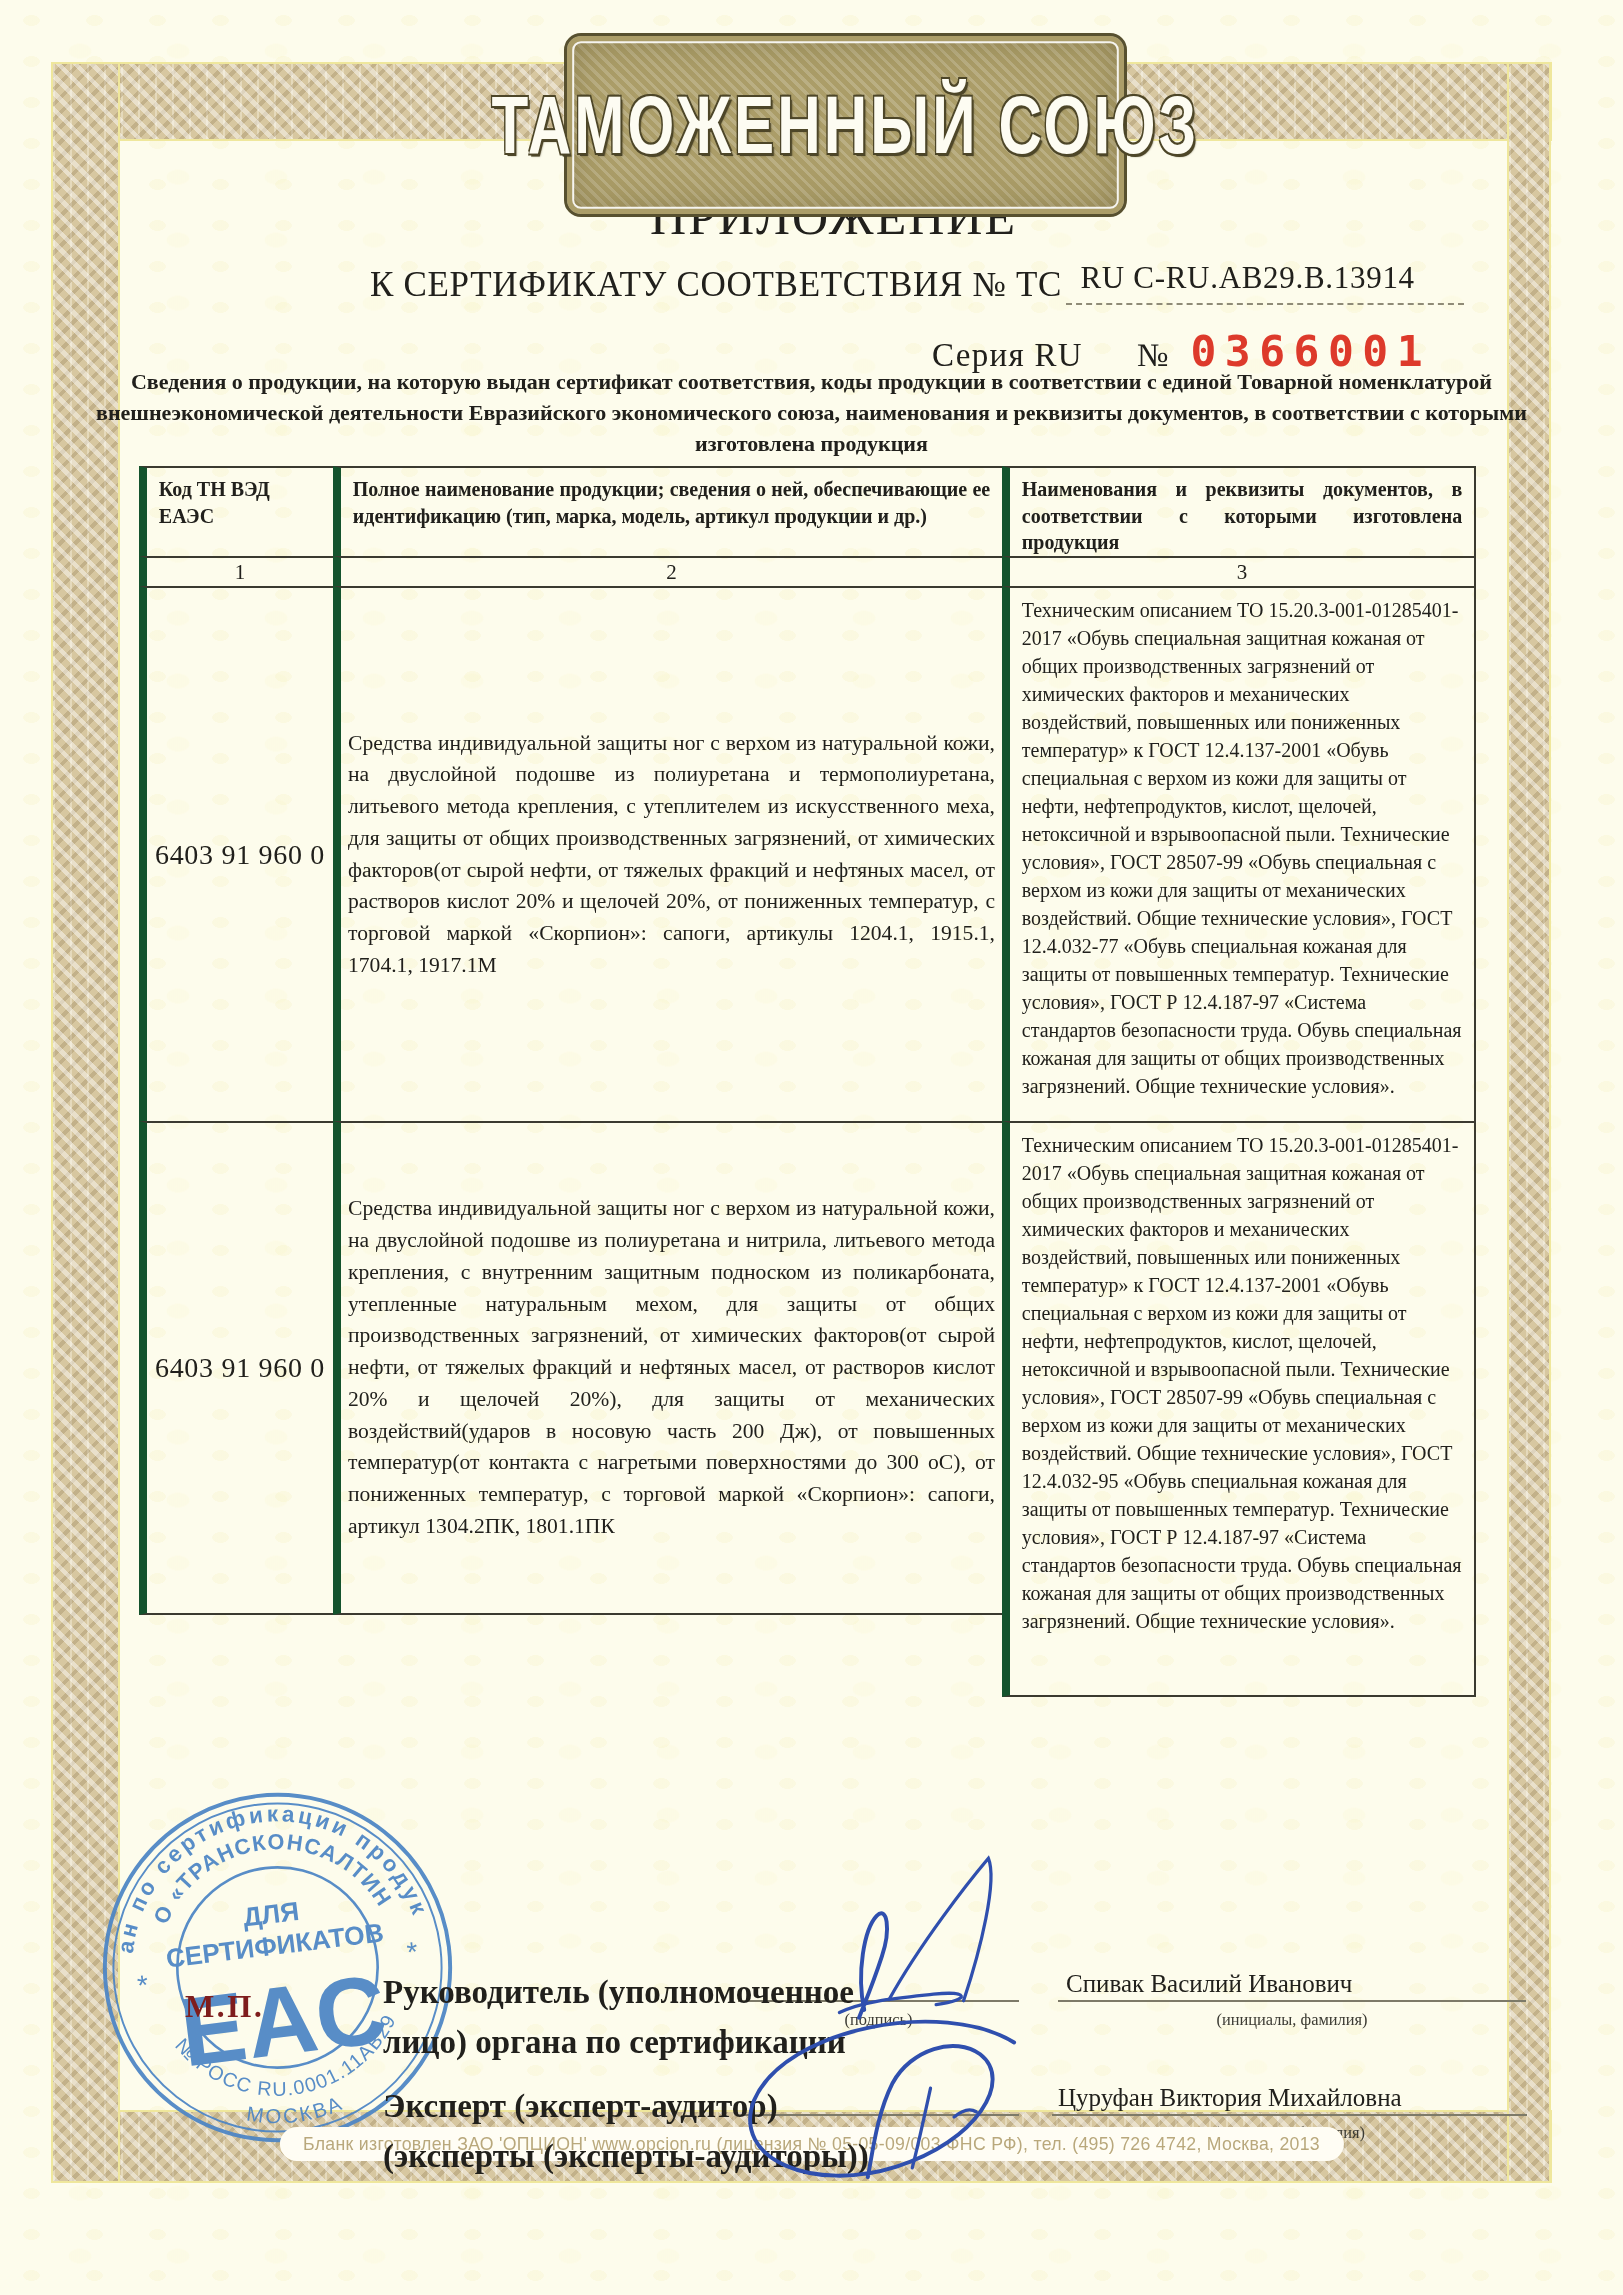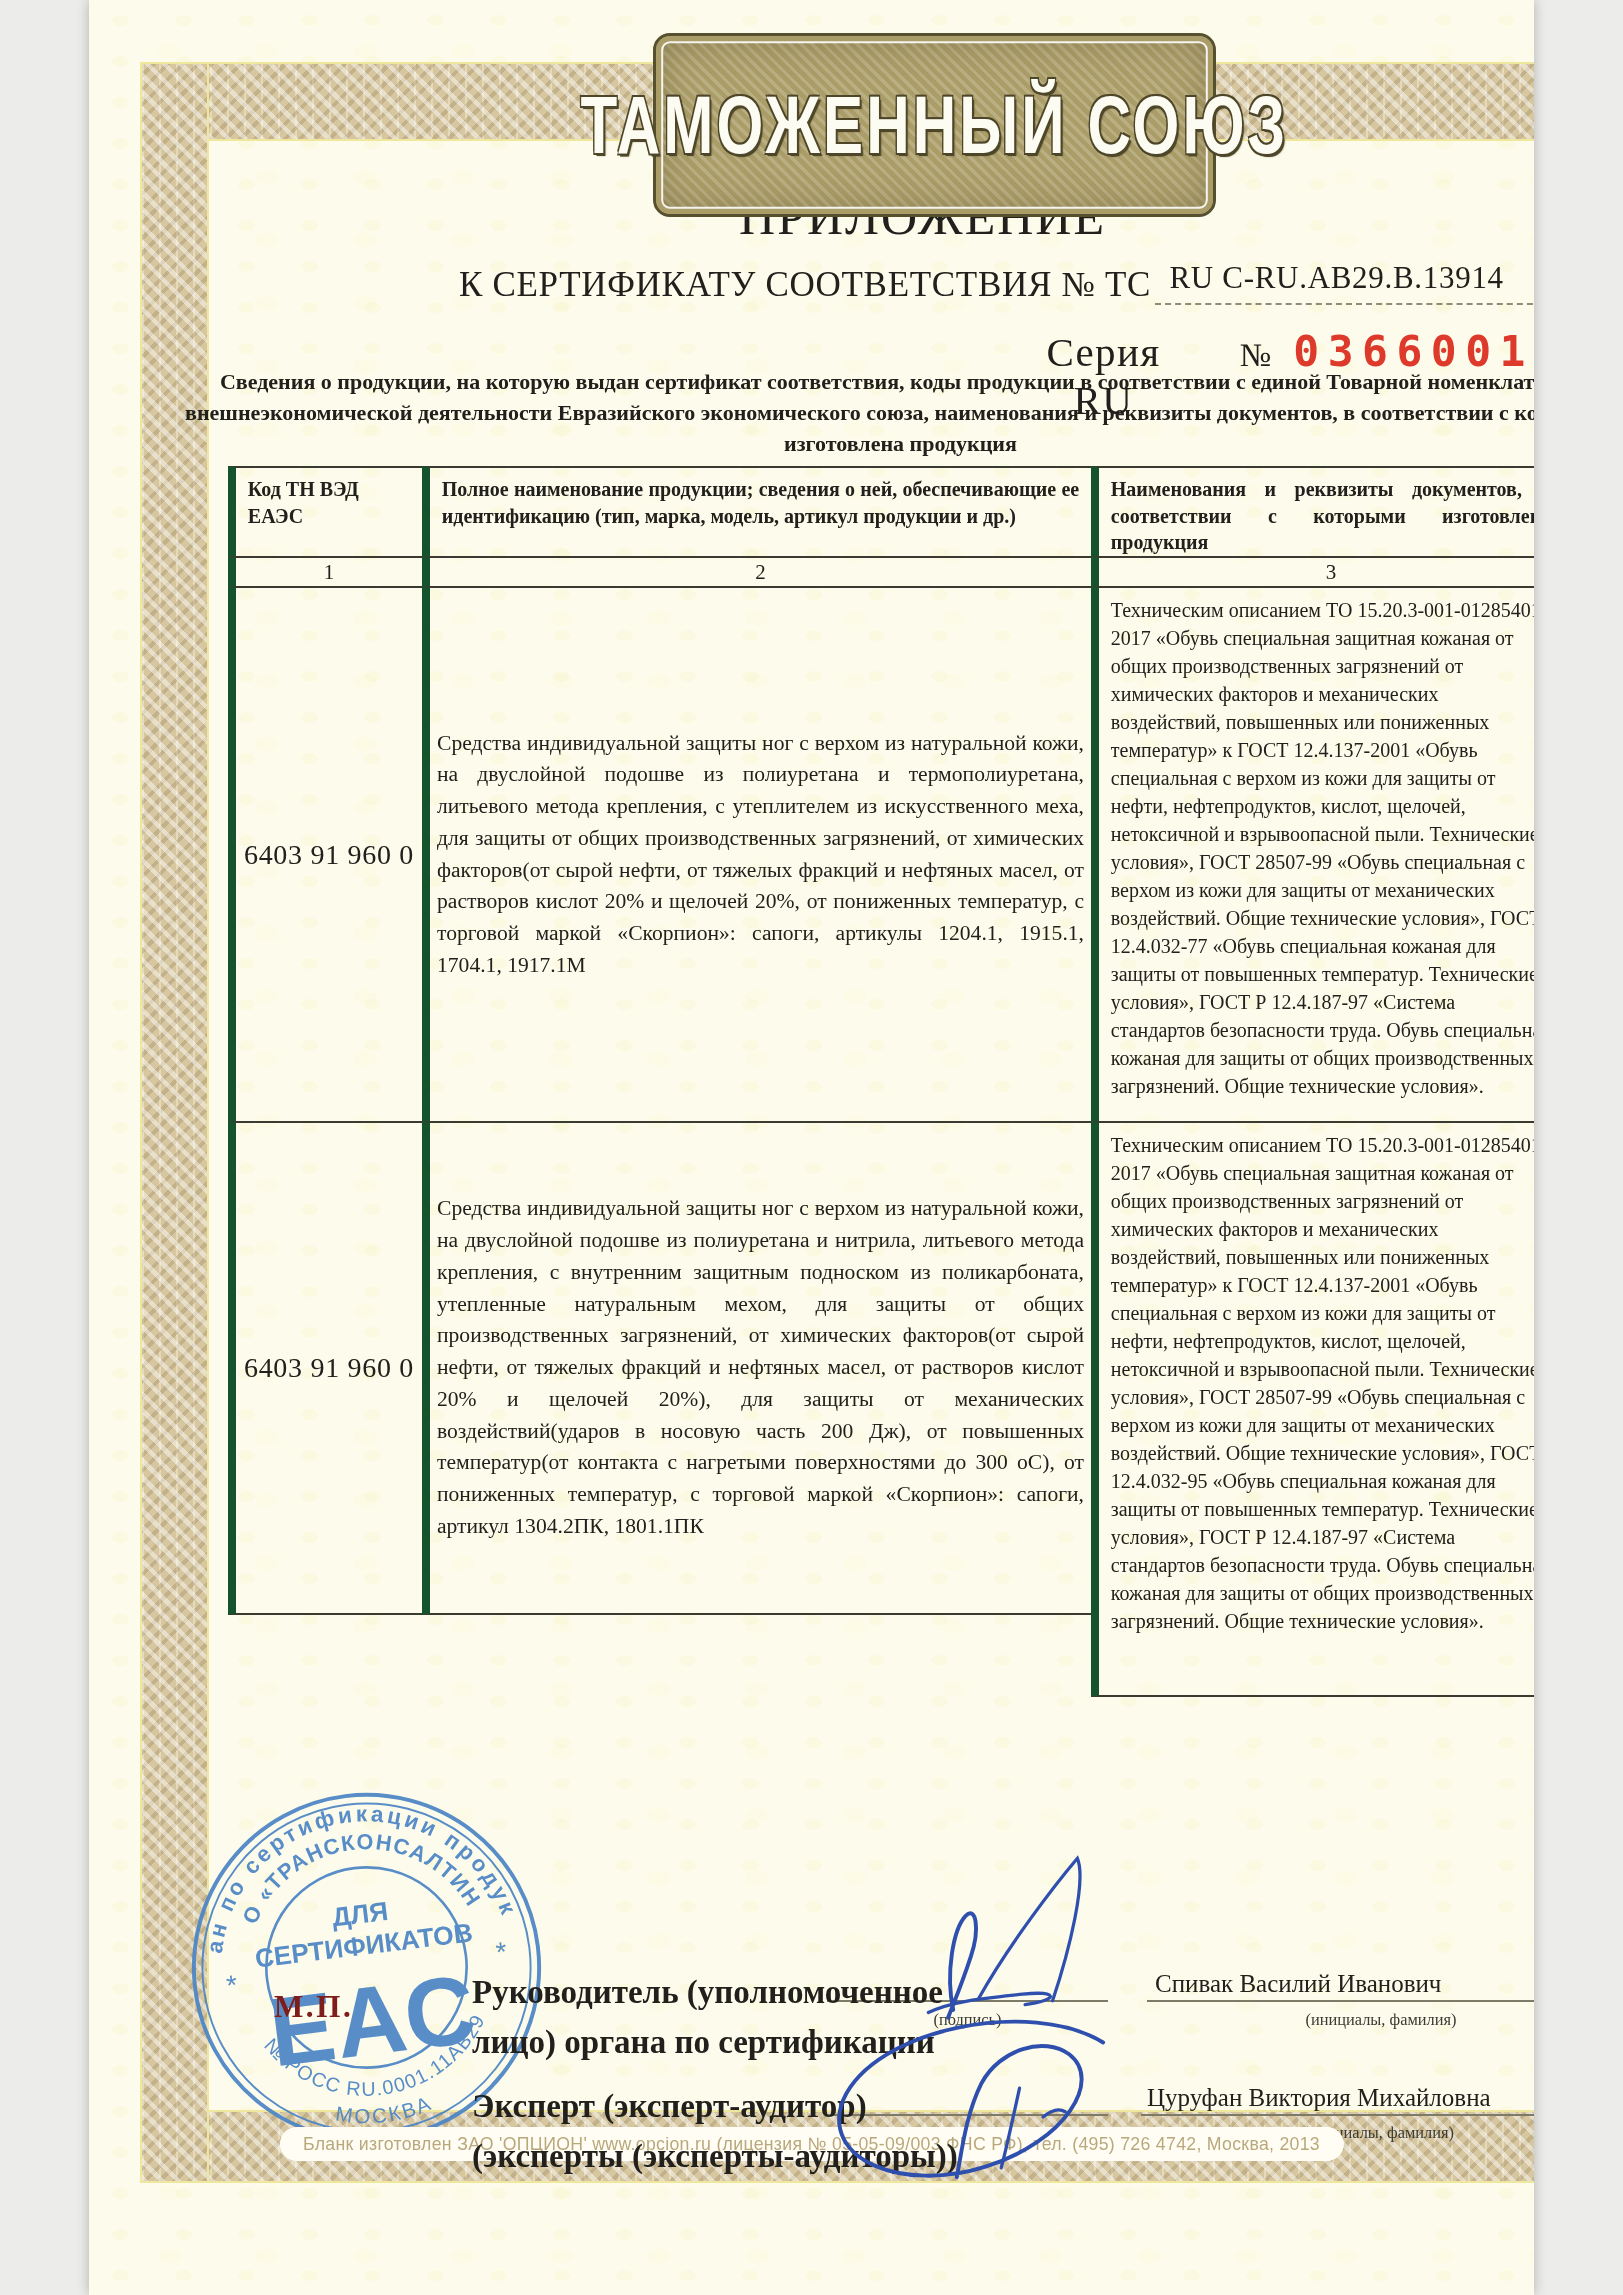--- a/index.html
+++ b/index.html
@@ -3,21 +3,21 @@
 <meta charset="utf-8">
 <style>
   * { box-sizing: border-box; margin: 0; padding: 0; }
   body {
     background: #ececea;
     font-family: "Liberation Serif", "DejaVu Serif", serif;
     color: #21201c;
   }
   .page {
     position: relative;
-    width: 1445px; height: 2295px;
+    width: 1623px; height: 2295px;
     margin: 0 auto;
     background: #fdfcEC;
     overflow: hidden;
     box-shadow: 0 0 11.8px rgba(0,0,0,.25);
   }
   
   .page::before {
     content: ""; position: absolute; inset: 0; pointer-events: none;
     background-image:
       radial-gradient(rgba(235,224,120,.10) 18%, transparent 19%),
@@ -71,21 +71,21 @@
   .cert-line .value-wrap {
     flex: 1; border-bottom: 2px dashed #8f8b77;
     padding: 0 0 6.5px 14.4px; margin-left: 3.9px;
   }
   .cert-line .value { font-size: 31px; white-space: nowrap; letter-spacing: 0.7px; }
 
   .series-line {
     position: absolute; left: 932px; top: 326px;
     display: flex; align-items: baseline;
   }
-  .series-label { font-size: 41px; letter-spacing: 1.3px; text-align: center; }
+  .series-label { font-size: 33px; letter-spacing: 1.3px; text-align: center; }
   .no-sign { font-size: 33px; margin-left: 54px; }
   .serial {
     margin-left: 22px;
     font-family: "DejaVu Sans Mono", monospace;
     font-weight: 700; font-size: 43px; letter-spacing: 8.5px;
     color: #dd3a2b;
   }
 
   .intro {
     position: absolute; left: 92px; top: 366px; width: 1439px;

